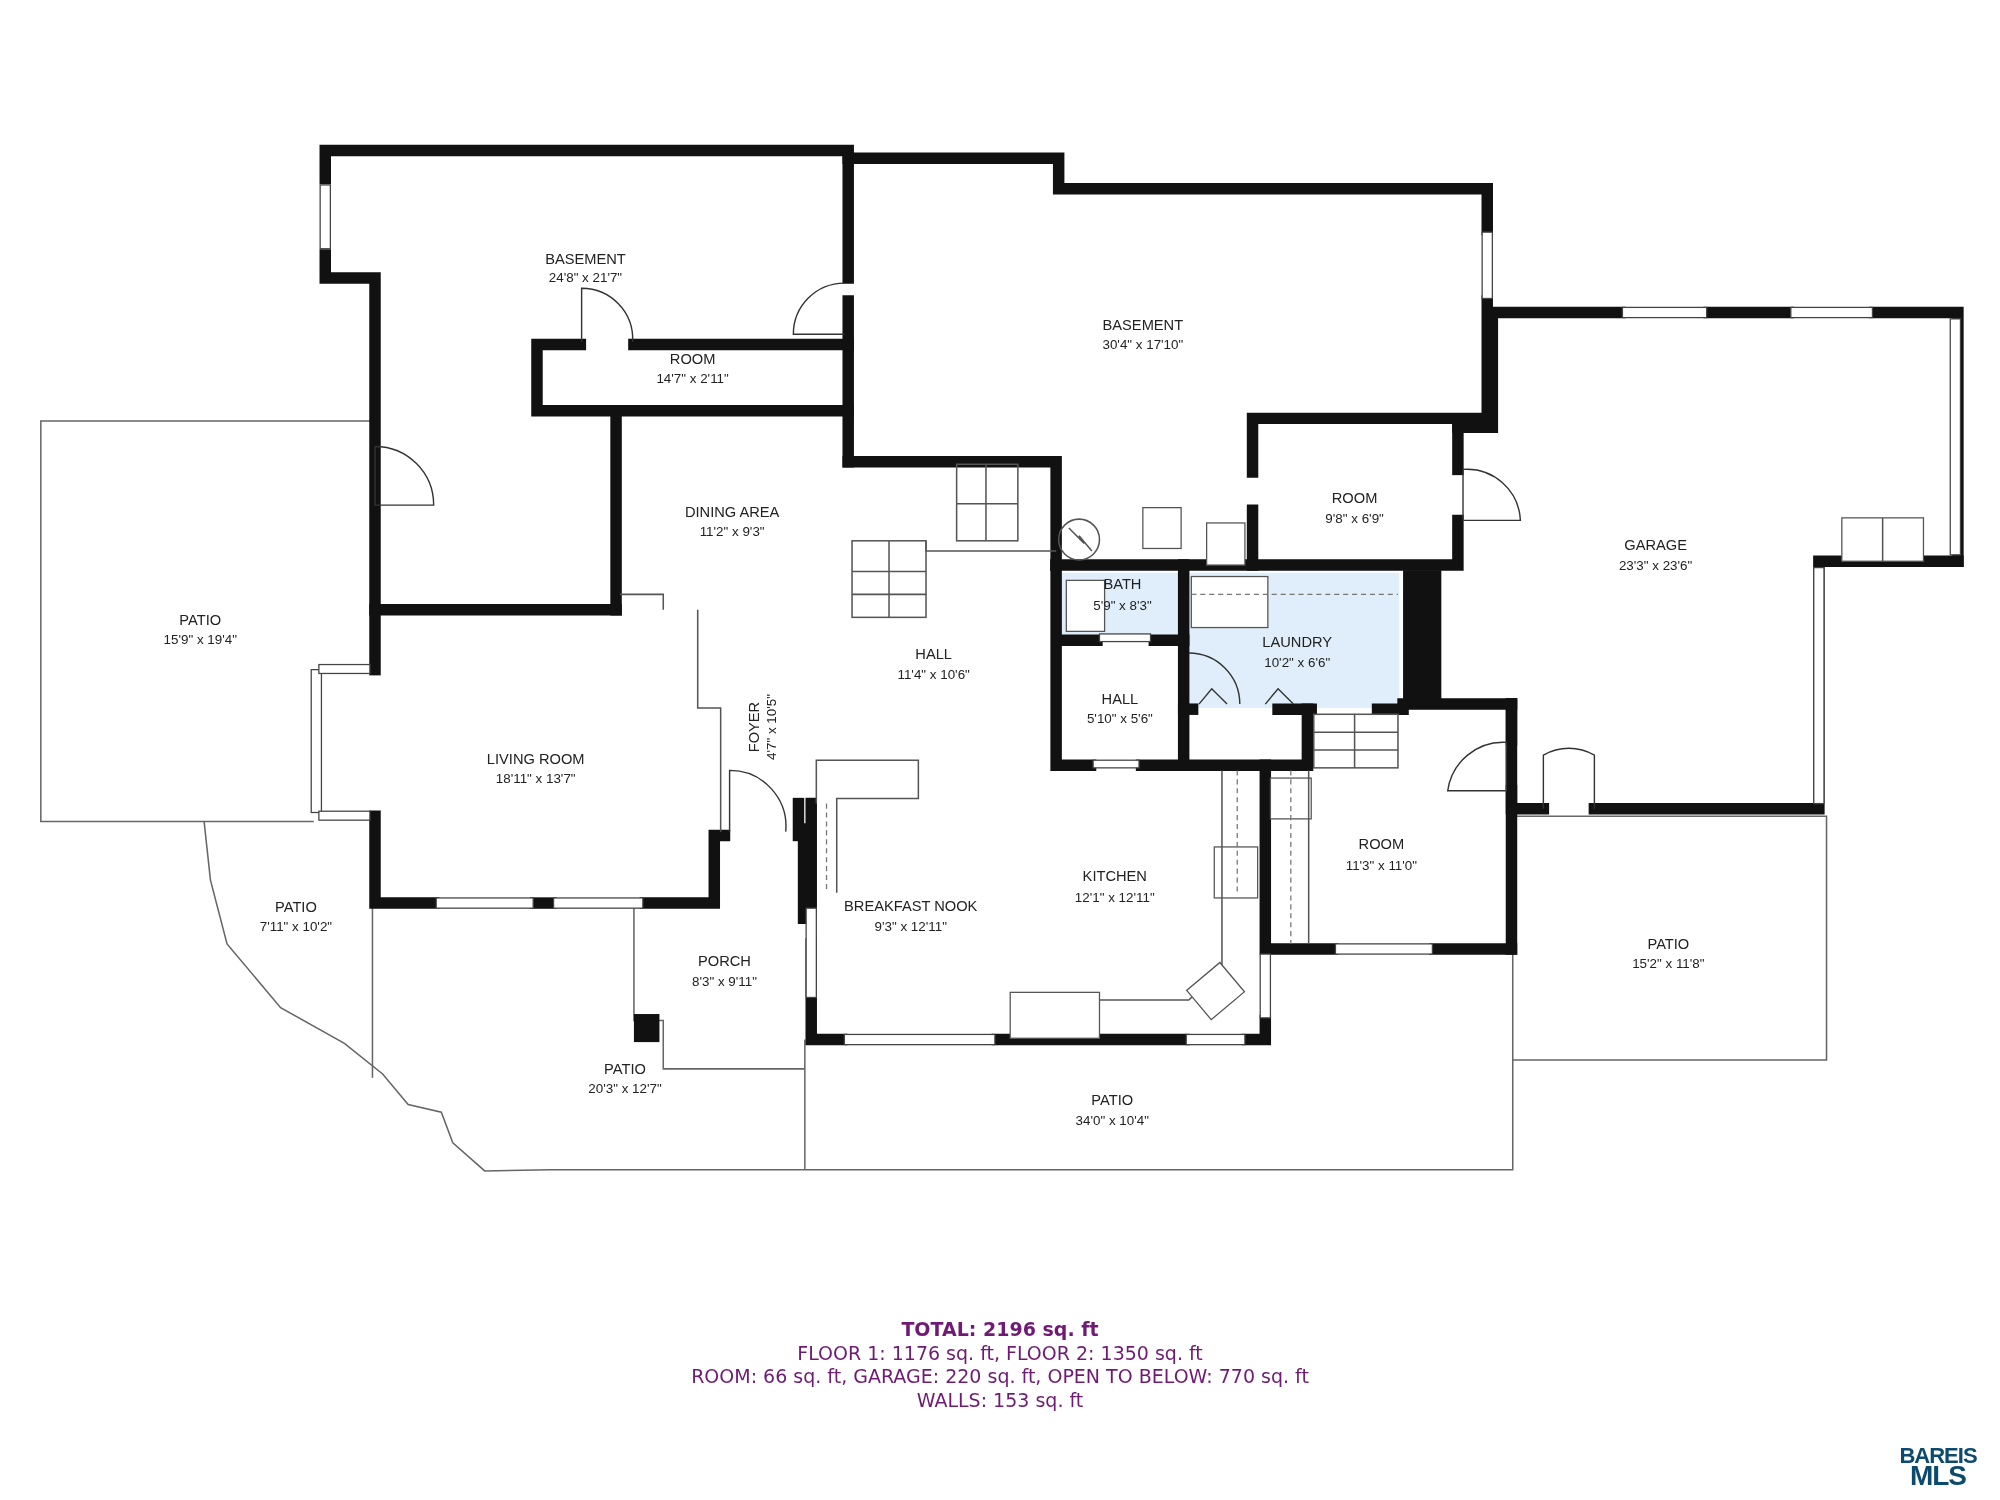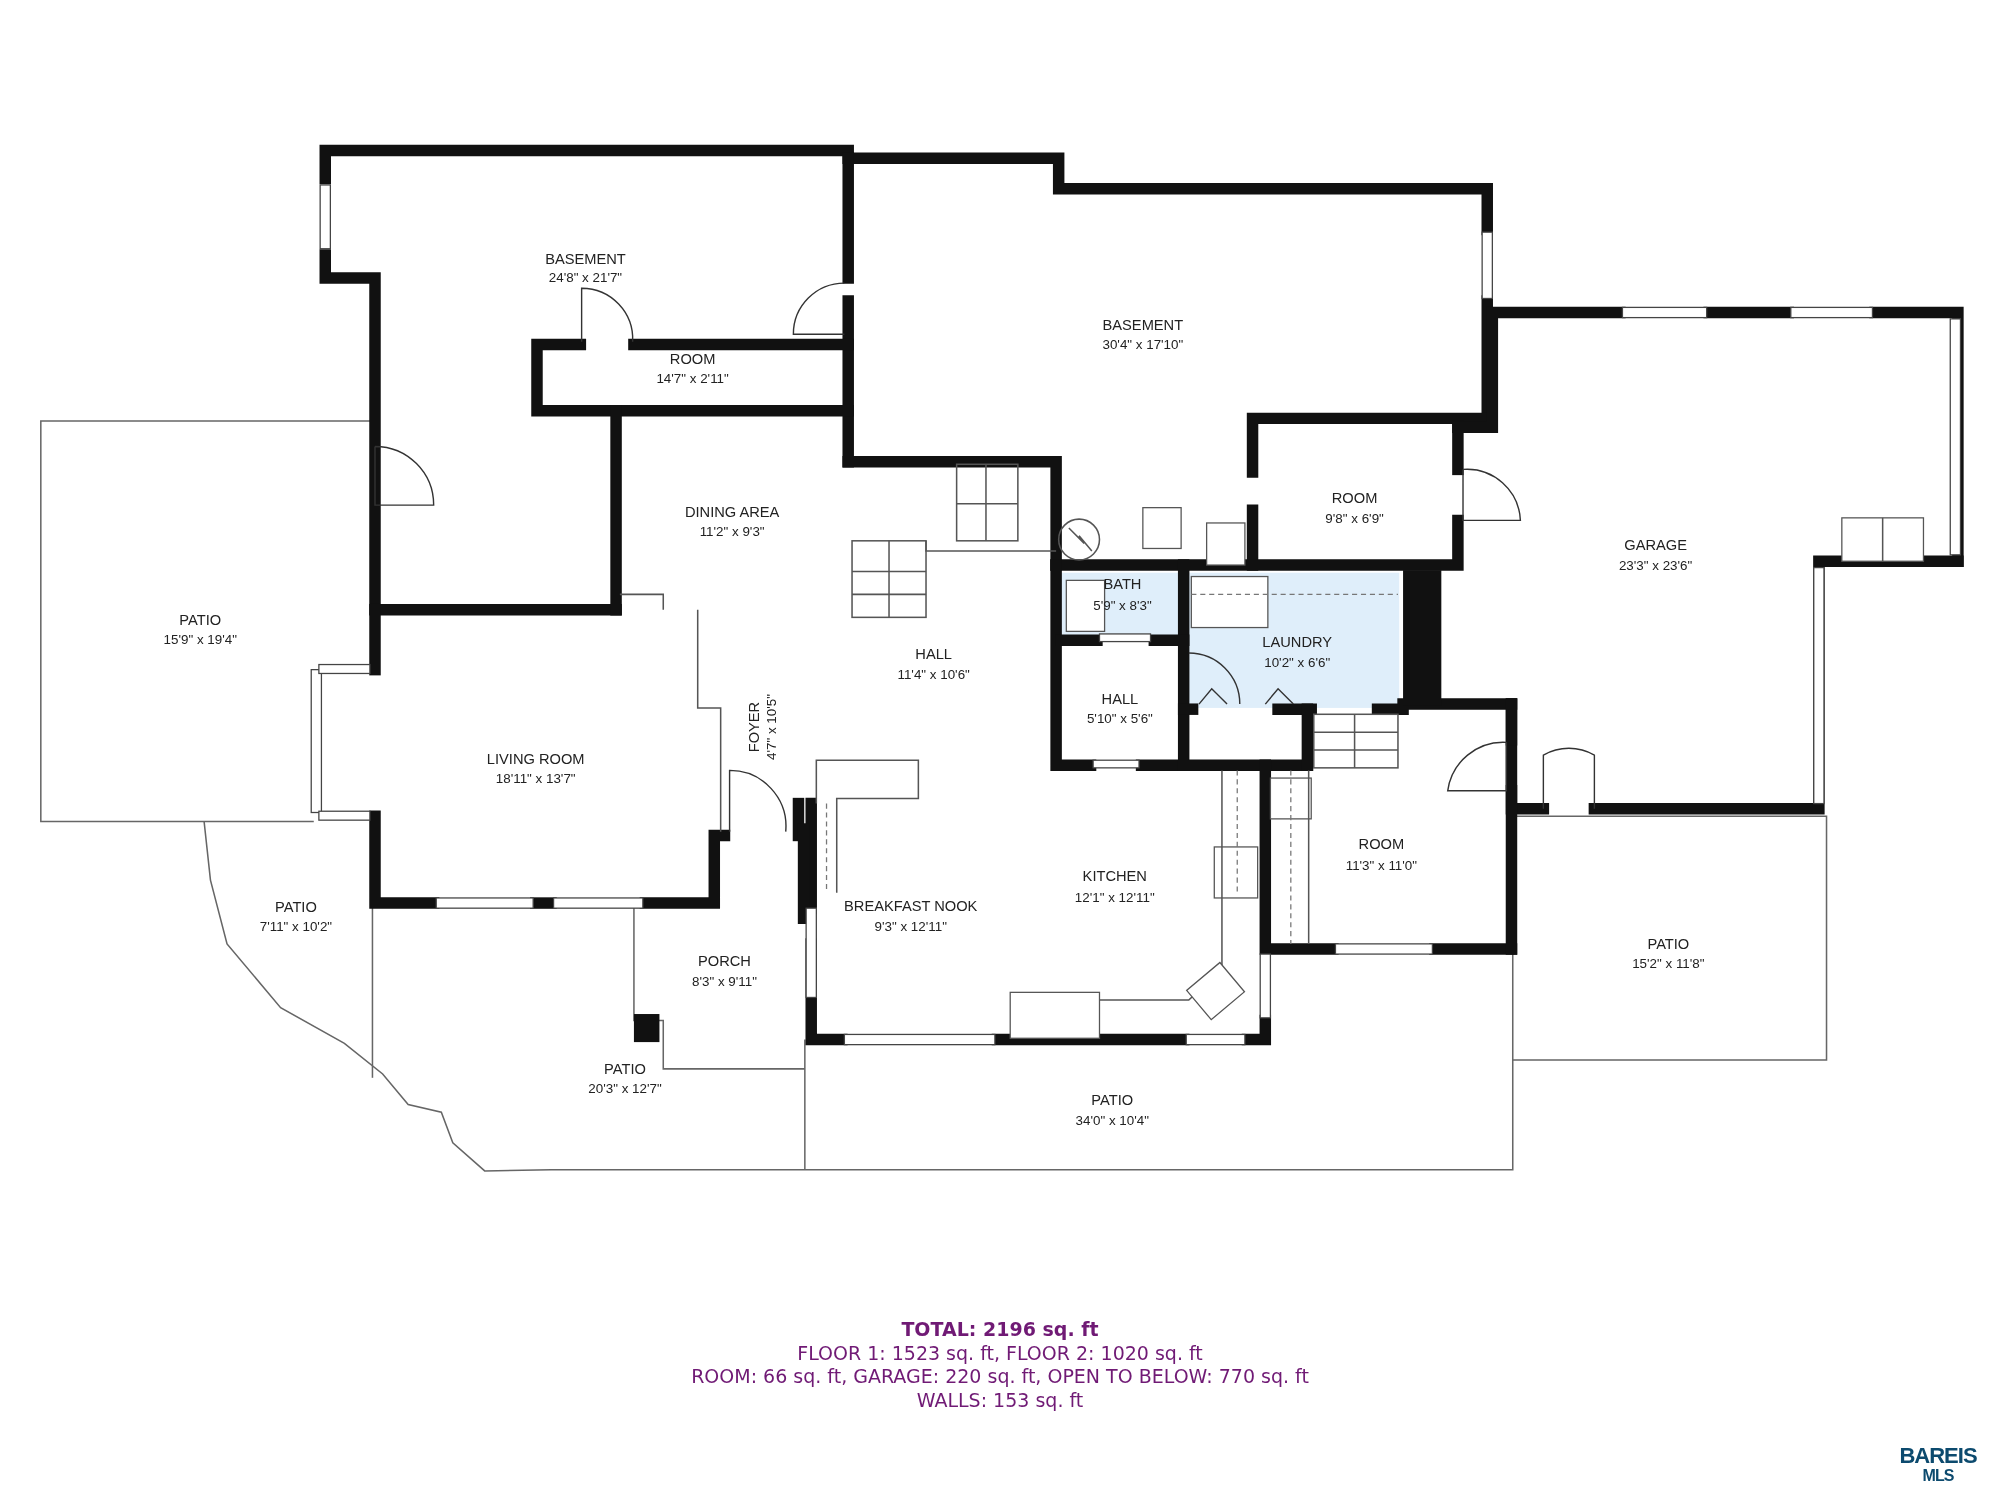--- a/index.html
+++ b/index.html
@@ -12,21 +12,21 @@
   .dash{fill:none;stroke:#777;stroke-width:1;stroke-dasharray:4 3;}
   .win{fill:#fff;stroke:#444;stroke-width:1;}
   .door{fill:none;stroke:#333;stroke-width:1.1;}
   .blue{fill:#dfeefa;stroke:none;}
   .solid{fill:#111;}
   .rl{font-family:"Liberation Sans",sans-serif;font-size:11.5px;fill:#222;text-anchor:middle;}
   .rd{font-family:"Liberation Sans",sans-serif;font-size:10.5px;fill:#222;text-anchor:middle;}
   #summary{position:absolute;left:0;width:2000px;top:1318px;text-align:center;font-family:"DejaVu Sans",sans-serif;font-size:19px;line-height:23.5px;color:#701a75;}
   #summary .total{font-weight:bold;font-size:19px;}
   #logo{position:absolute;right:14px;bottom:14px;width:96px;text-align:center;color:#0c4a6e;font-family:Liberation Sans, sans-serif;font-weight:bold;font-size:22px;line-height:20px;letter-spacing:-1px;}
-  #logo .mls{font-size:16px;}
+  #logo .mls{font-size:28px;}
 </style>
 </head>
 <body>
 
 <svg id="plan" viewBox="0 0 1568 1176" preserveAspectRatio="none" xmlns="http://www.w3.org/2000/svg">
 
   <rect class="blue" x="832" y="449" width="95" height="50"></rect>
   <rect class="blue" x="932" y="449" width="165" height="106"></rect>
 
   <g>
@@ -205,21 +205,21 @@
     <text class="rd" x="1308" y="759">15'2" x 11'8"</text>
     <text class="rl" x="490" y="842">PATIO</text>
     <text class="rd" x="490" y="857">20'3" x 12'7"</text>
     <text class="rl" x="872" y="866">PATIO</text>
     <text class="rd" x="872" y="882">34'0" x 10'4"</text>
   </g>
 </svg>
 
 <div id="summary">
   <div class="total">TOTAL: 2196 sq. ft</div>
-  <div>FLOOR 1: 1523 sq. ft, FLOOR 2: 1020 sq. ft</div>
+  <div>FLOOR 1: 1176 sq. ft, FLOOR 2: 1350 sq. ft</div>
   <div>ROOM: 66 sq. ft, GARAGE: 220 sq. ft, OPEN TO BELOW: 770 sq. ft</div>
   <div>WALLS: 153 sq. ft</div>
 </div>
 
 <div id="logo">
   <div>BAREIS</div>
   <div class="mls">MLS</div>
 </div>
 
 </body></html>

